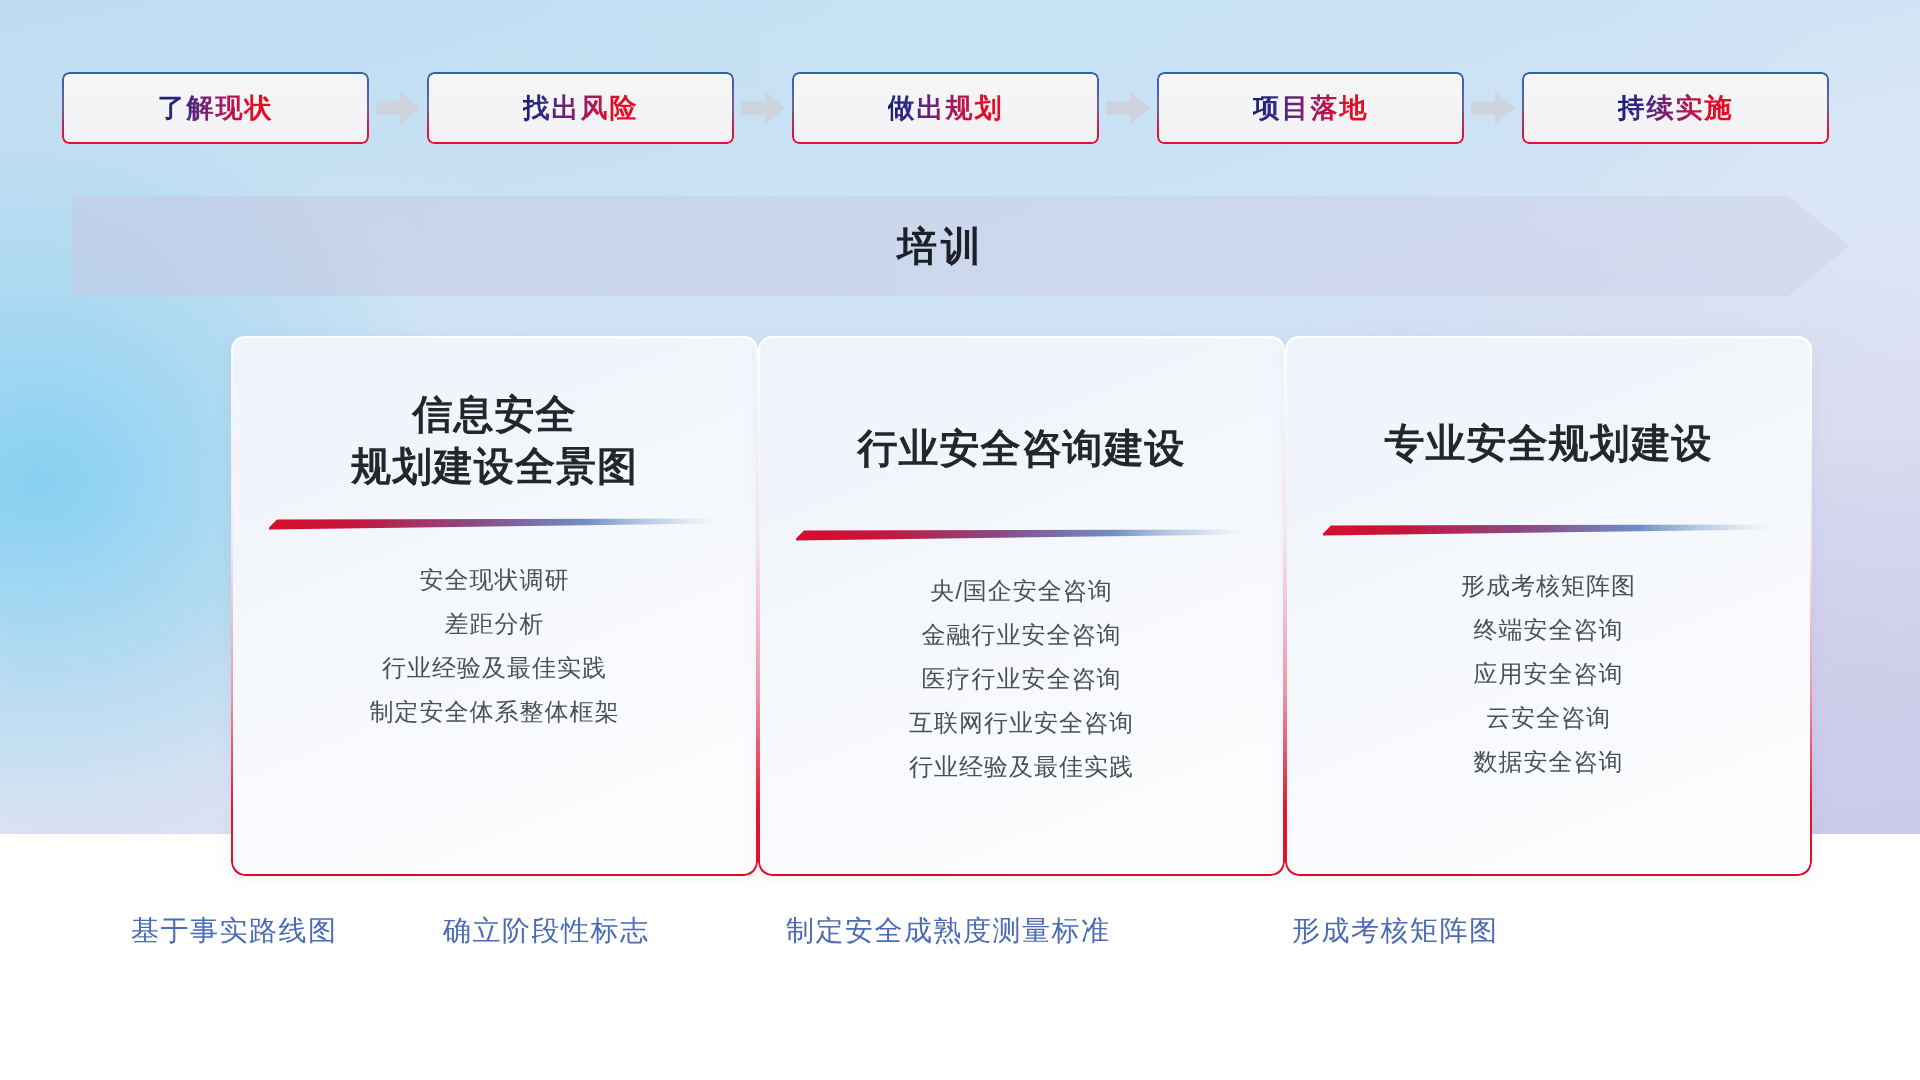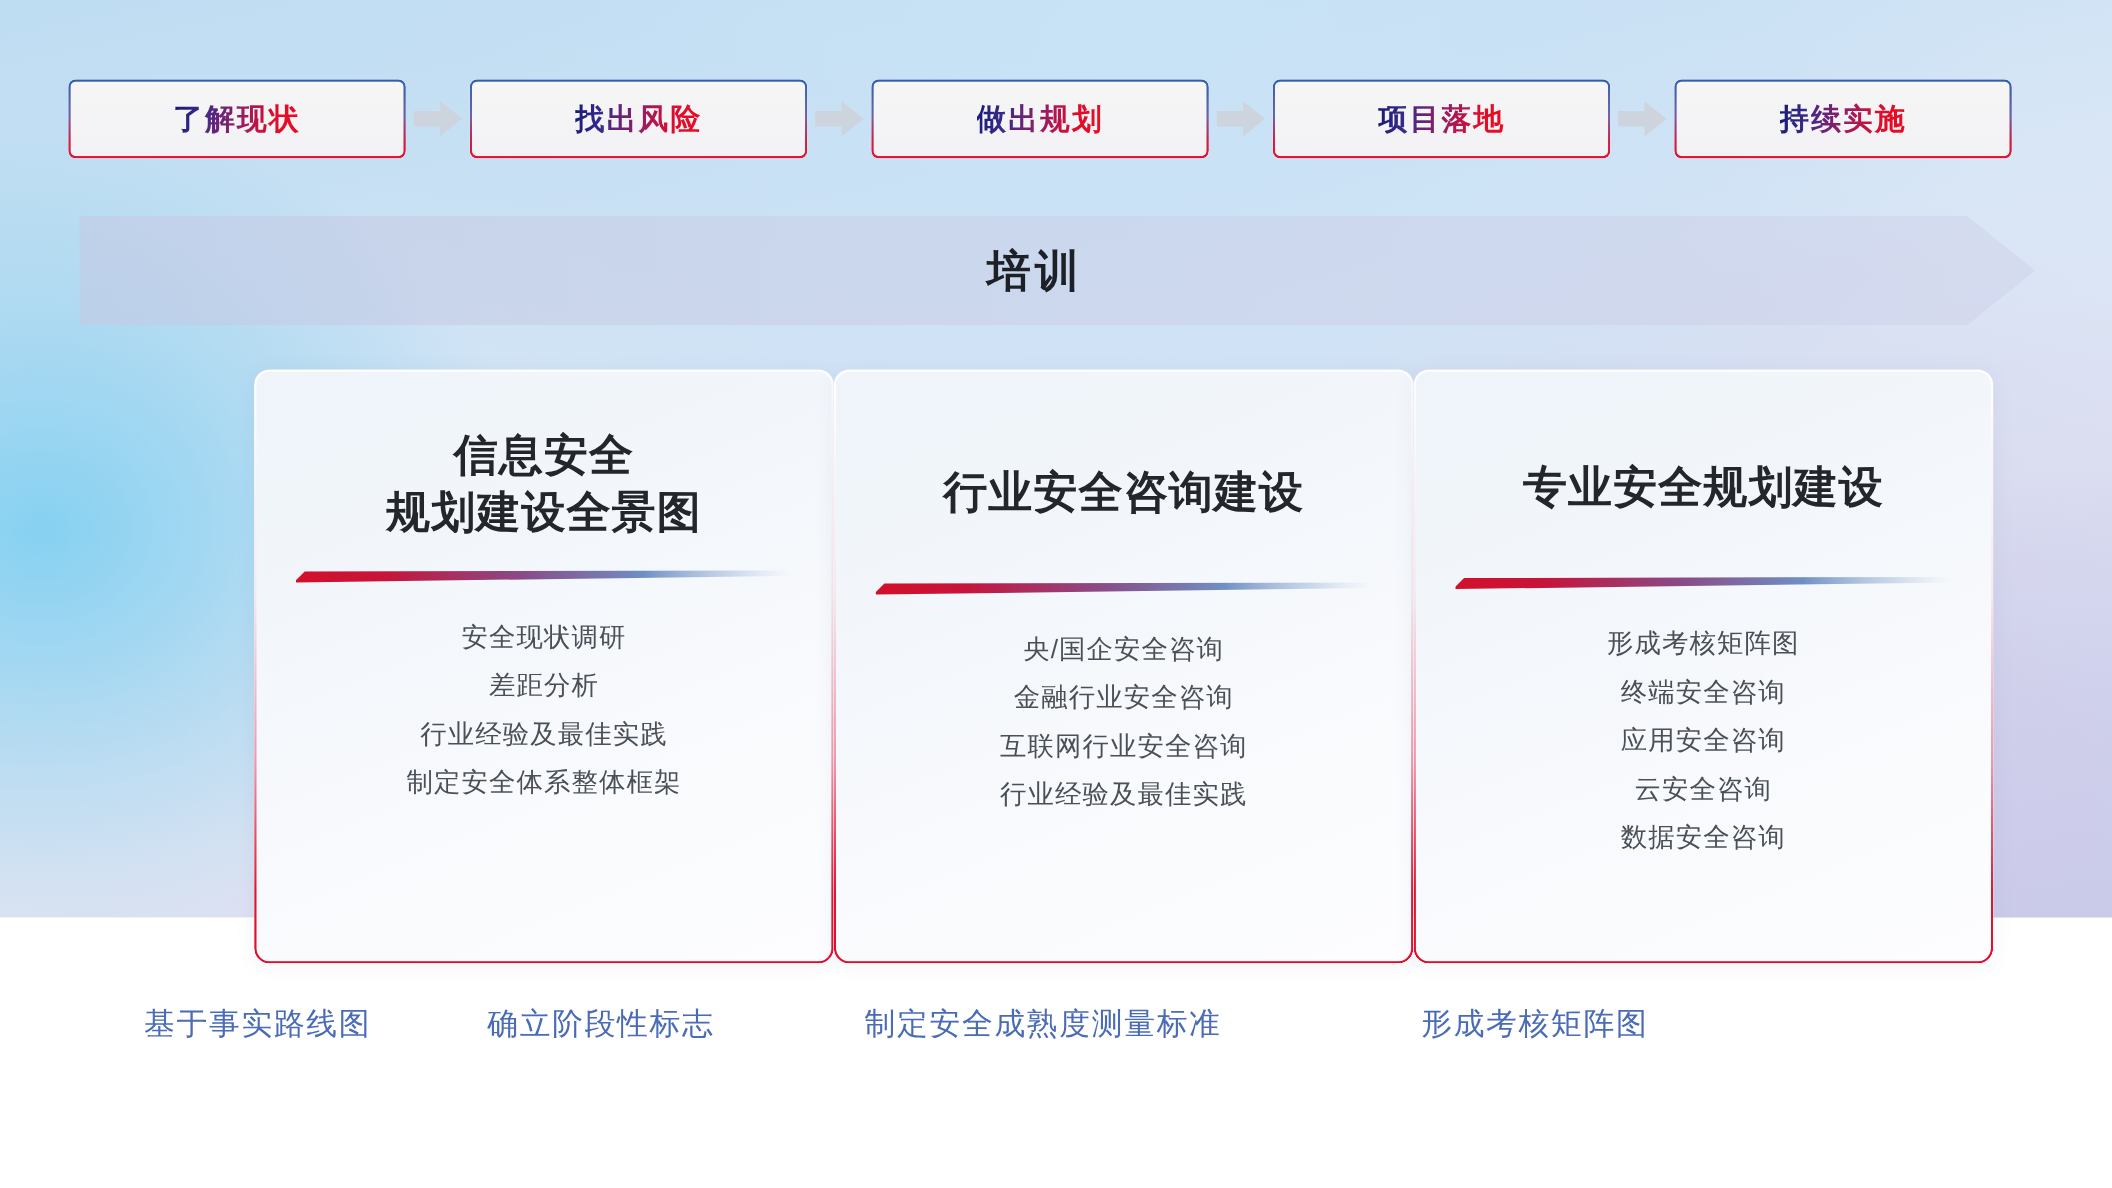--- a/index.html
+++ b/index.html
@@ -252,20 +252,21 @@
                 <stop offset="88%" stop-color="#a8bedd" stop-opacity="0.55"></stop>
                 <stop offset="100%" stop-color="#c8d6e6" stop-opacity="0"></stop>
               </linearGradient>
             </defs>
             <path d="M0 9.5 L8 1.5 L452 0.5 L452 5.5 L0 11.5 Z" fill="url(#dg2)"></path>
           </svg>
         </div>
         <div class="card-list">
           <div class="li">央/国企安全咨询</div>
           <div class="li">金融行业安全咨询</div>
+          <div class="li">医疗行业安全咨询</div>
           <div class="li">互联网行业安全咨询</div>
           <div class="li">行业经验及最佳实践</div>
         </div>
       </div>
     </div>
 
     <div class="card">
       <div class="card-inner">
         <div class="card-title" style="margin-top:35px">专业安全规划建设</div>
         <div class="card-divider" style="margin-top:55px">

